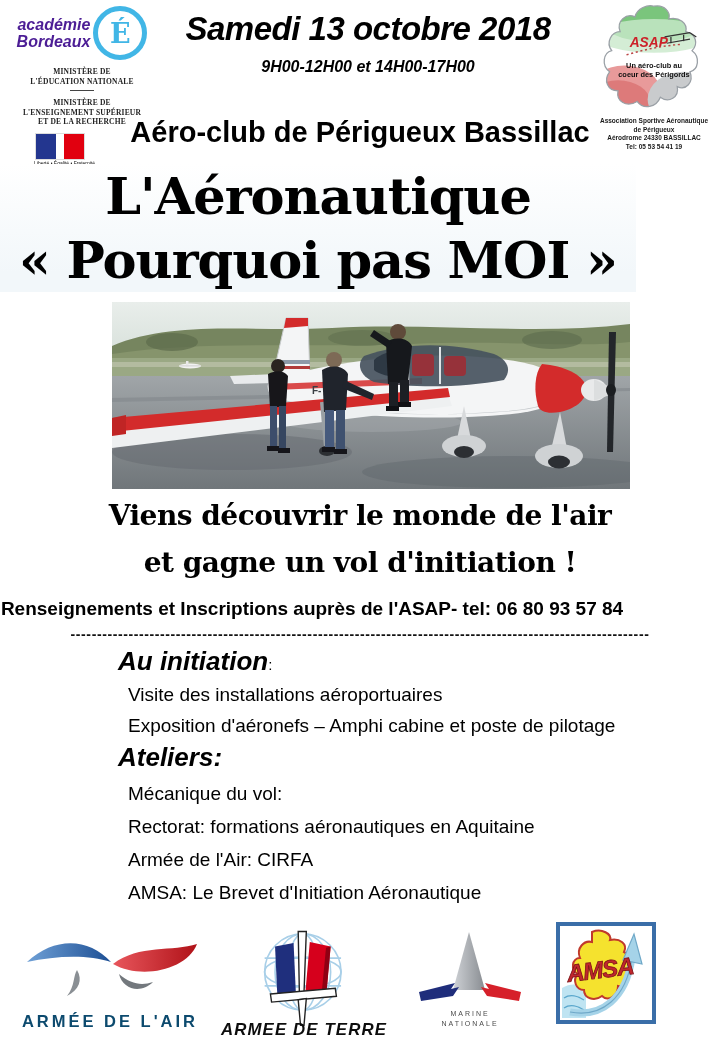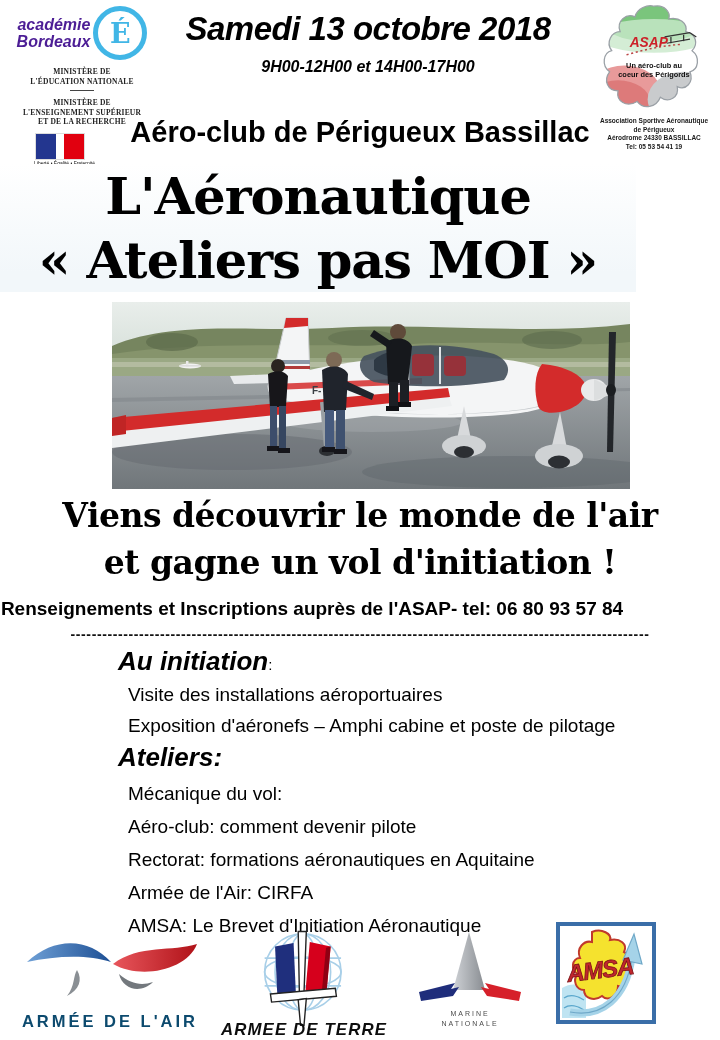--- a/index.html
+++ b/index.html
@@ -40,21 +40,21 @@
   .title-block{position:absolute;left:0;top:164px;width:636px;text-align:center;
                font-family:"DejaVu Serif",serif;font-weight:bold;
                background:linear-gradient(180deg,#ffffff 0%,#f2f7fa 85%);}
   .title-line{font-size:51px;line-height:64px;letter-spacing:-1px;}
 
   
   .photo{position:absolute;left:112px;top:302px;width:518px;height:187px;overflow:hidden;}
 
   
   .tagline{position:absolute;left:0;top:492px;width:720px;text-align:center;
-           font-family:"DejaVu Serif",serif;font-weight:bold;font-size:33px;line-height:47px;
+           font-family:"DejaVu Serif",serif;font-weight:bold;font-size:28px;line-height:47px;
            letter-spacing:-.5px;}
 
   
   .contact{position:absolute;left:0;top:598px;width:624px;text-align:center;
            font-size:19px;font-weight:bold;white-space:nowrap;}
   .dashes{position:absolute;left:0;top:626px;width:720px;text-align:center;
           font-size:14px;font-weight:bold;letter-spacing:.6px;color:#111;
           white-space:nowrap;overflow:hidden;}
 
   
@@ -144,21 +144,21 @@
     <div class="asap-addr">
       <div>Association Sportive Aéronautique</div>
       <div>de Périgueux</div>
       <div>Aérodrome 24330 BASSILLAC</div>
       <div>Tel: 05 53 54 41 19</div>
     </div>
   </div>
 
   <div class="title-block">
     <div class="title-line">L'Aéronautique</div>
-    <div class="title-line">« Ateliers pas MOI »</div>
+    <div class="title-line">« Pourquoi pas MOI »</div>
   </div>
 
   <div class="photo">
     <svg width="518" height="187" viewBox="0 0 518 187">
       <defs>
         <linearGradient id="sky" x1="0" y1="0" x2="0" y2="1">
           <stop offset="0" stop-color="#e9eeeb"></stop>
             <stop offset="1" stop-color="#d6dfd9"></stop>
         </linearGradient>
         <linearGradient id="tarmac" x1="0" y1="0" x2="0" y2="1">
@@ -271,21 +271,20 @@
     <ul class="item-list">
       <li>Visite des installations aéroportuaires</li>
       <li>Exposition d'aéronefs – Amphi cabine et poste de pilotage</li>
     </ul>
   </div>
 
   <div class="ateliers">
     <div class="section-heading">Ateliers:</div>
     <ul class="item-list">
       <li>Mécanique du vol:</li>
-      <li>Aéro-club: comment devenir pilote</li>
       <li>Rectorat: formations aéronautiques en Aquitaine</li>
       <li>Armée de l'Air: CIRFA</li>
       <li>AMSA: Le Brevet d'Initiation Aéronautique</li>
     </ul>
   </div>
 
   <div class="logo-air">
     <svg width="190" height="78" viewBox="0 0 190 78">
       <defs>
         <linearGradient id="gb" x1="0" y1="0" x2="1" y2="0">

